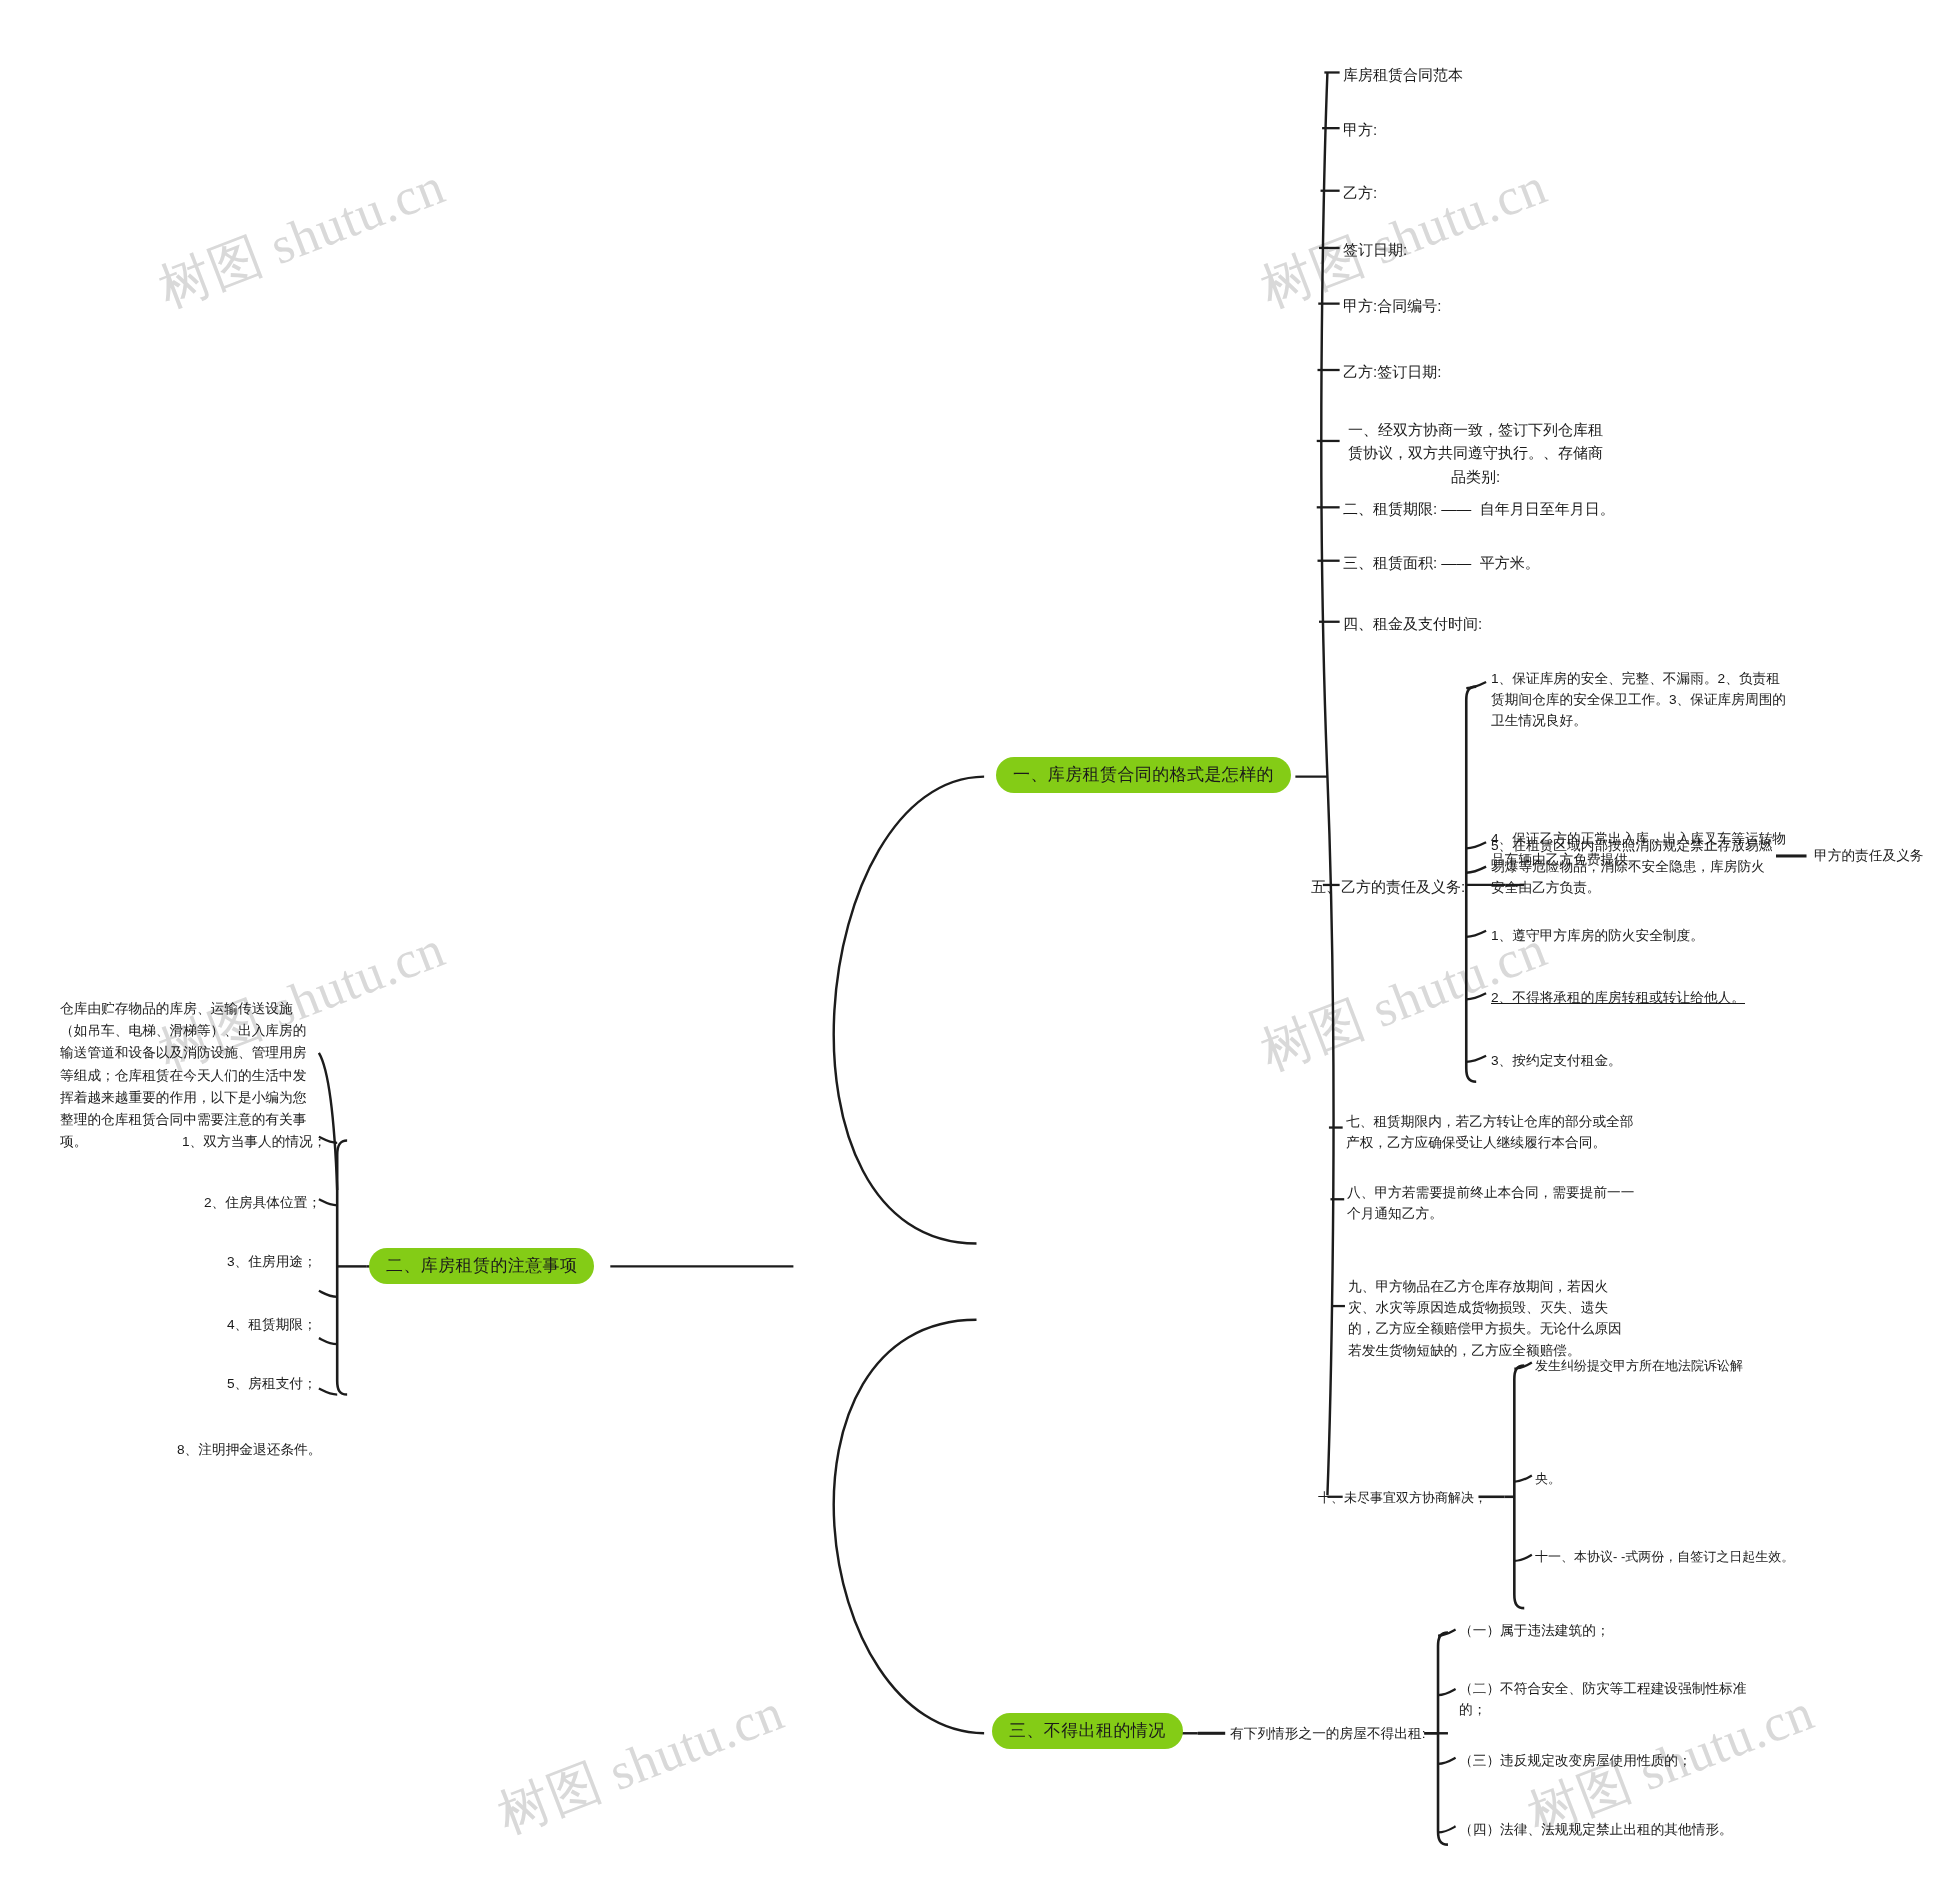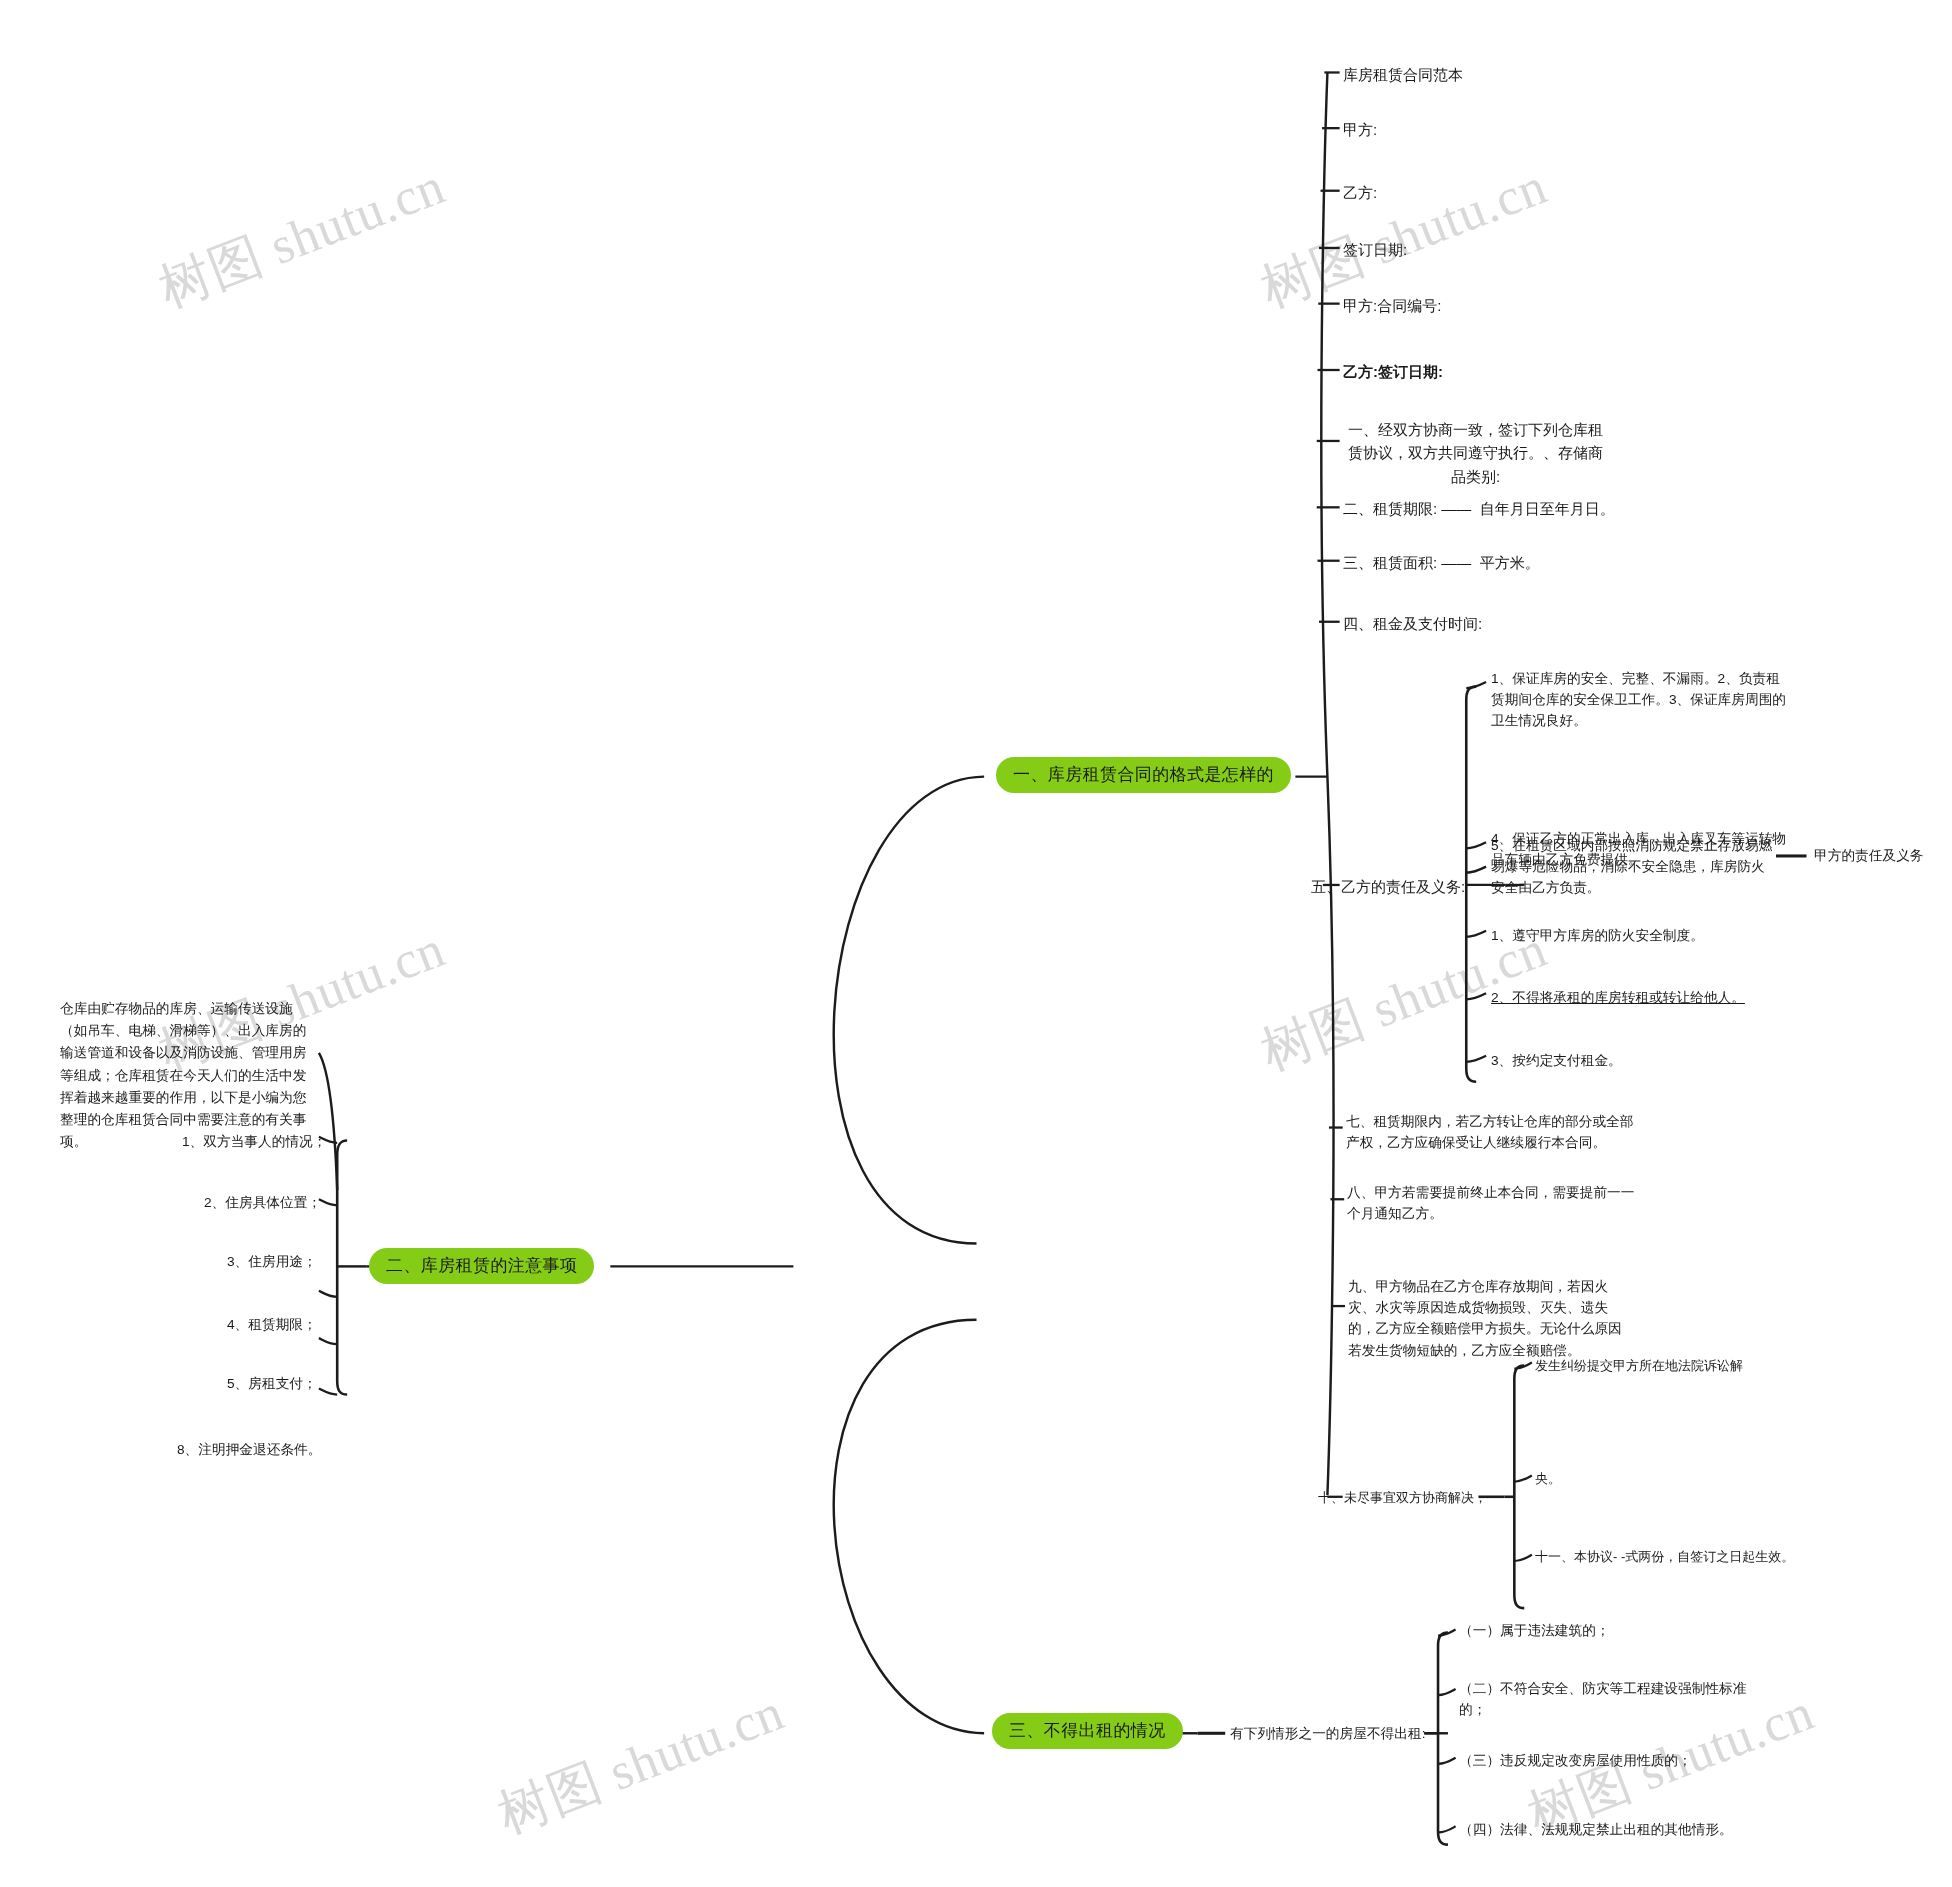--- a/index.html
+++ b/index.html
@@ -184,21 +184,21 @@
   <div id="nodes">
 
 
     <div class="node pill" style="left:996px; top:757px;">一、库房租赁合同的格式是怎样的</div>
 
     <div class="node leaf" style="left:1343px; top:63px;">库房租赁合同范本</div>
     <div class="node leaf" style="left:1343px; top:118px;">甲方:</div>
     <div class="node leaf" style="left:1343px; top:181px;">乙方:</div>
     <div class="node leaf" style="left:1343px; top:238px;">签订日期:</div>
     <div class="node leaf" style="left:1343px; top:294px;">甲方:合同编号:</div>
-    <div class="node leaf" style="left:1343px; top:360px;font-weight:bold;">乙方:签订日期:</div>
+    <div class="node leaf" style="left:1343px; top:360px;">乙方:签订日期:</div>
     <div class="node leaf" style="left:1343px; top:418px; width:265px;text-align:center;">一、经双方协商一致，签订下列仓库租赁协议，双方共同遵守执行。、存储商品类别:</div>
     <div class="node leaf" style="left:1343px; top:497px;">二、租赁期限: ——  自年月日至年月日。</div>
     <div class="node leaf" style="left:1343px; top:551px;">三、租赁面积: ——  平方米。</div>
     <div class="node leaf" style="left:1343px; top:612px;">四、租金及支付时间:</div>
 
     <div class="node leaf" style="left:1311px; top:875px;">五、乙方的责任及义务:</div>
 
     <div class="node leaf-sm" style="left:1491px; top:668px; width:299px;">1、保证库房的安全、完整、不漏雨。2、负责租赁期间仓库的安全保卫工作。3、保证库房周围的卫生情况良好。</div>
     <div class="node leaf-sm" style="left:1491px; top:828px; width:299px;">4、保证乙方的正常出入库，出入库叉车等运转物品车辆由乙方免费提供。</div>
     <div class="node leaf-sm" style="left:1491px; top:835px; width:284px; top:835px;">5、在租赁区域内部按照消防规定禁止存放易燃易爆等危险物品，消除不安全隐患，库房防火安全由乙方负责。</div>

